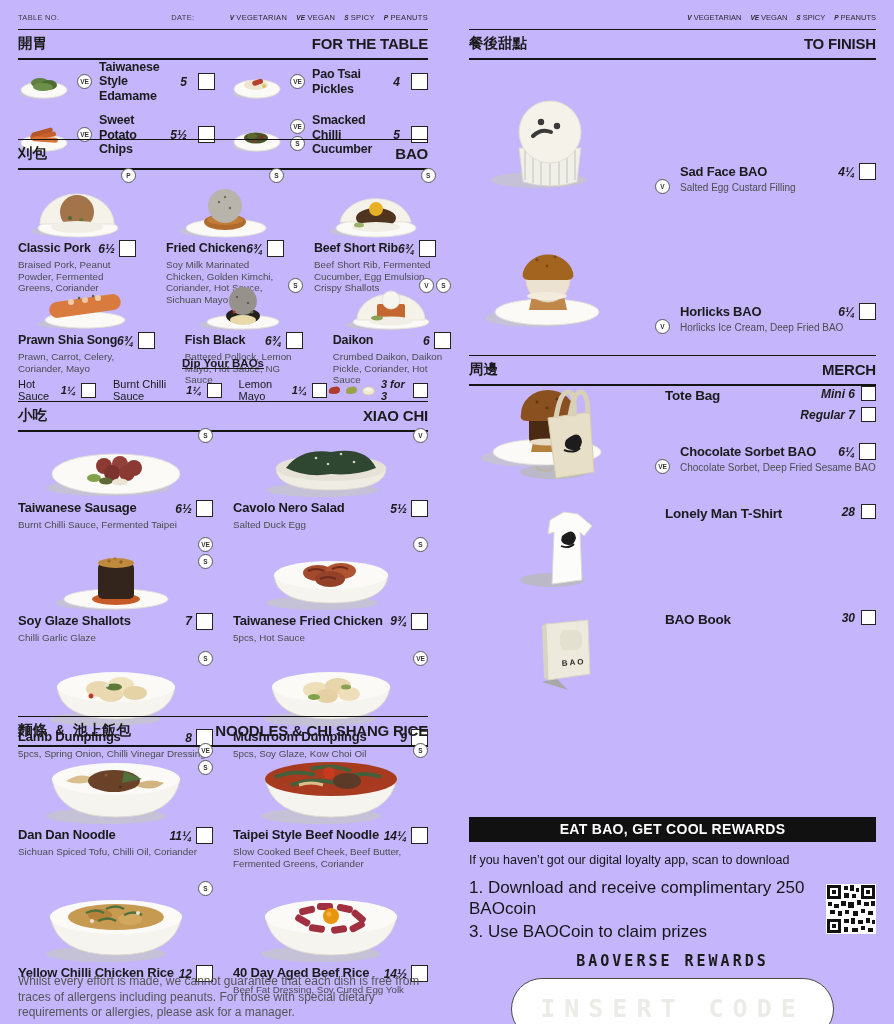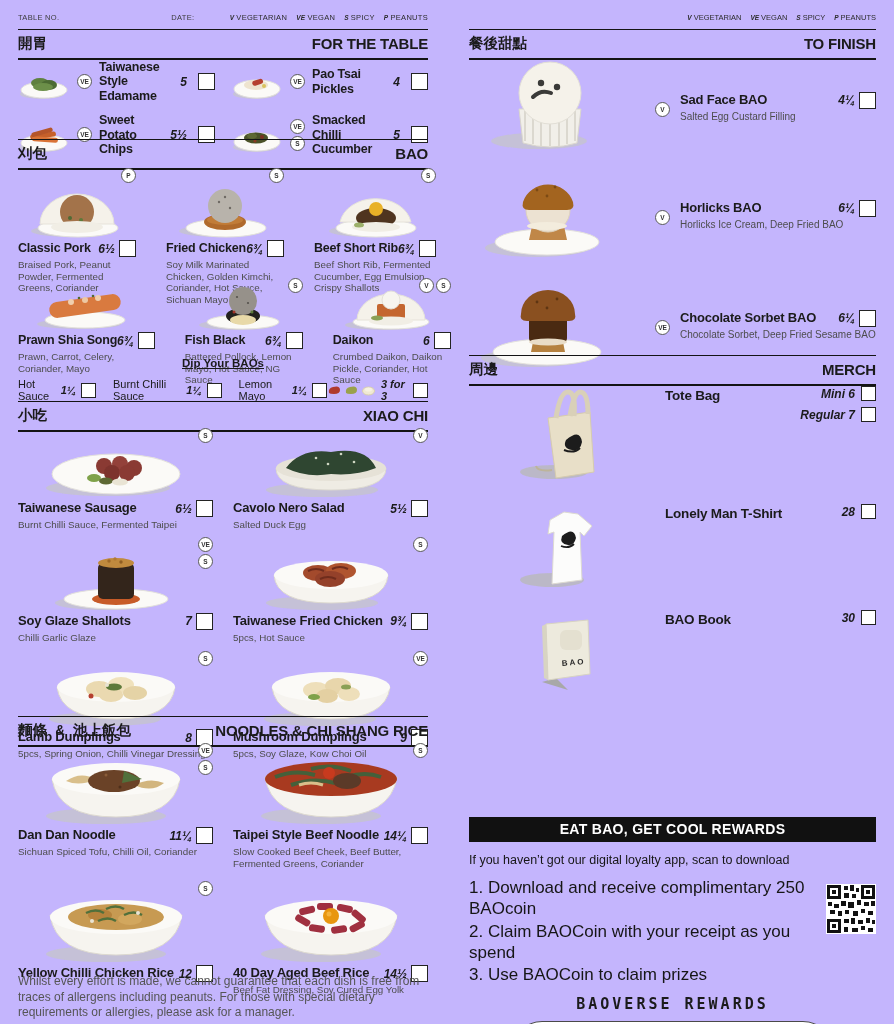--- a/index.html
+++ b/index.html
@@ -61,21 +61,21 @@
   .g3,.g4{display:grid;grid-template-columns:1fr 1fr;column-gap:20px;}
   .x-cell{position:relative;}
   .x-cell .badges{position:absolute;right:0;top:-2px;display:flex;flex-direction:column;gap:2px;align-items:center;}
   .x-img{display:block;margin:10px auto 2px;}
   .x-cell .ds{font-size:9.8px;}
 
   
   .disc p{margin:0 0 5px;font-size:12px;color:#555;line-height:1.3;}
 
   
-  .d-row{display:flex;align-items:center;margin-bottom:10px;}
+  .d-row{display:flex;align-items:flex-end;margin-bottom:10px;margin-top:40px;}
   .d-img{flex:none;width:178px;}
   .d-bdg{margin:6px 10px 0 8px;}
   .d-txt{flex:1;padding-top:2px;}
   .d-txt .ds{font-size:10px;}
 
   
   .m-row{display:flex;align-items:flex-start;margin-bottom:14px;}
   .m-img{flex:none;width:196px;text-align:center;}
   .m-lbl{flex:1;font-weight:700;font-size:13.5px;padding-top:4px;letter-spacing:-0.2px;}
   .m-prices{display:flex;flex-direction:column;gap:6px;align-items:flex-end;padding-top:2px;}
@@ -743,21 +743,20 @@
         </span>
       </div>
     </div>
 
     <div class="sec" style="top:817px;">
       <div class="banner">EAT BAO, GET COOL REWARDS</div>
       <div style="position:relative;">
         <div class="scan-line">If you haven’t got our digital loyalty app, scan to download</div>
         <div class="steps">
           <div>1. Download and receive complimentary 250 BAOcoin</div>
-          <div>2. Claim BAOCoin with your receipt as you spend</div>
           <div>3. Use BAOCoin to claim prizes</div>
         </div>
         <svg class="qr" width="50" height="50" viewBox="0 0 50 50">
             <rect width="50" height="50" fill="#fff"></rect>
             <g fill="#111">
               <rect x="1" y="1" width="14" height="14"></rect>
               <rect x="35" y="1" width="14" height="14"></rect>
               <rect x="1" y="35" width="14" height="14"></rect>
               <rect x="4" y="4" width="8" height="8" fill="#fff"></rect>
               <rect x="38" y="4" width="8" height="8" fill="#fff"></rect>

